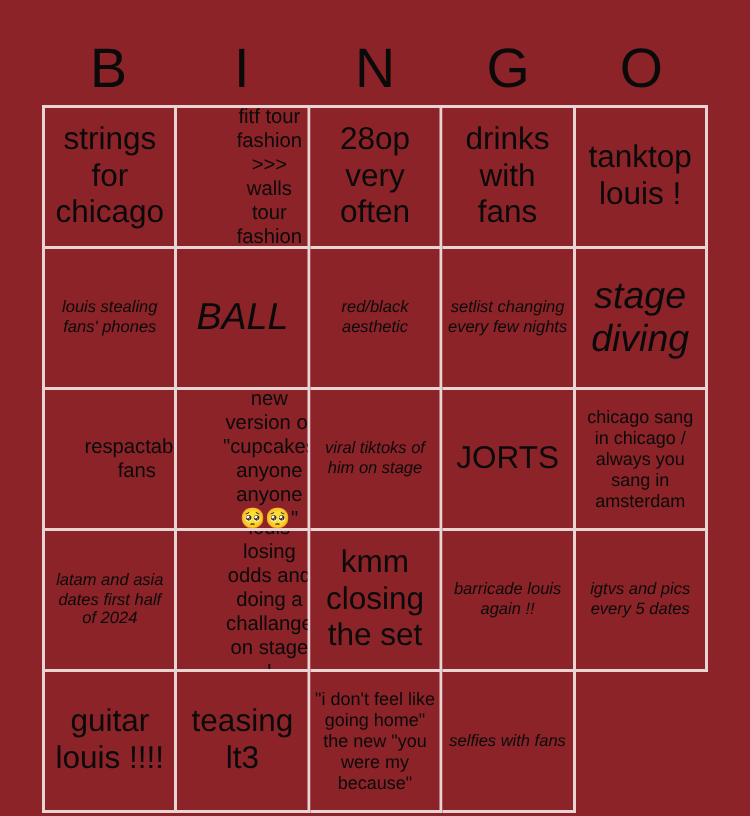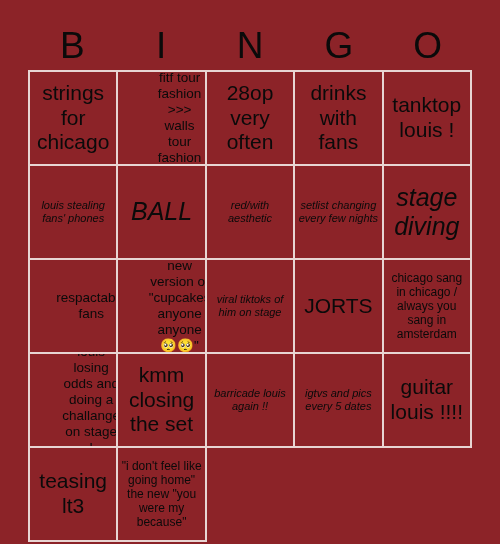--- a/index.html
+++ b/index.html
@@ -107,21 +107,21 @@
         <span class="cell-text fs-lg">tanktop louis !</span>
       </div>
 
     <div class="cell">
         <span class="cell-text fs-md">louis stealing fans' phones</span>
       </div>
     <div class="cell">
         <span class="cell-text fs-xl">BALL</span>
       </div>
     <div class="cell">
-        <span class="cell-text fs-md">red/with aesthetic</span>
+        <span class="cell-text fs-md">red/black aesthetic</span>
       </div>
     <div class="cell">
         <span class="cell-text fs-md">setlist changing every few nights</span>
       </div>
     <div class="cell">
         <span class="cell-text fs-xl">stage diving</span>
       </div>
 
     <div class="cell">
         <span class="cell-text fs-sm">respactable fans</span>
@@ -133,20 +133,23 @@
         <span class="cell-text fs-md">viral tiktoks of him on stage</span>
       </div>
     <div class="cell">
         <span class="cell-text fs-lg">JORTS</span>
       </div>
 
     <div class="cell">
         <span class="cell-text fs-xs">chicago sang in chicago / always you sang in amsterdam</span>
       </div>
     <div class="cell">
+        <span class="cell-text fs-md">latam and asia dates first half of 2024</span>
+      </div>
+    <div class="cell">
         <span class="cell-text fs-sm">louis losing odds and doing a challange on stage !</span>
       </div>
     <div class="cell">
         <span class="cell-text fs-lg">kmm closing the set</span>
       </div>
     <div class="cell">
         <span class="cell-text fs-md">barricade louis again !!</span>
       </div>
 
     <div class="cell">
@@ -154,15 +157,18 @@
       </div>
     <div class="cell">
         <span class="cell-text fs-lg">guitar louis !!!!</span>
       </div>
     <div class="cell">
         <span class="cell-text fs-lg">teasing lt3</span>
       </div>
     <div class="cell">
         <span class="cell-text fs-xs">"i don't feel like going home" the new "you were my because"</span>
       </div>
+    <div class="cell">
+        <span class="cell-text fs-md">selfies with fans</span>
+      </div>
   </div>
 
 </div>
 
 </body></html>

